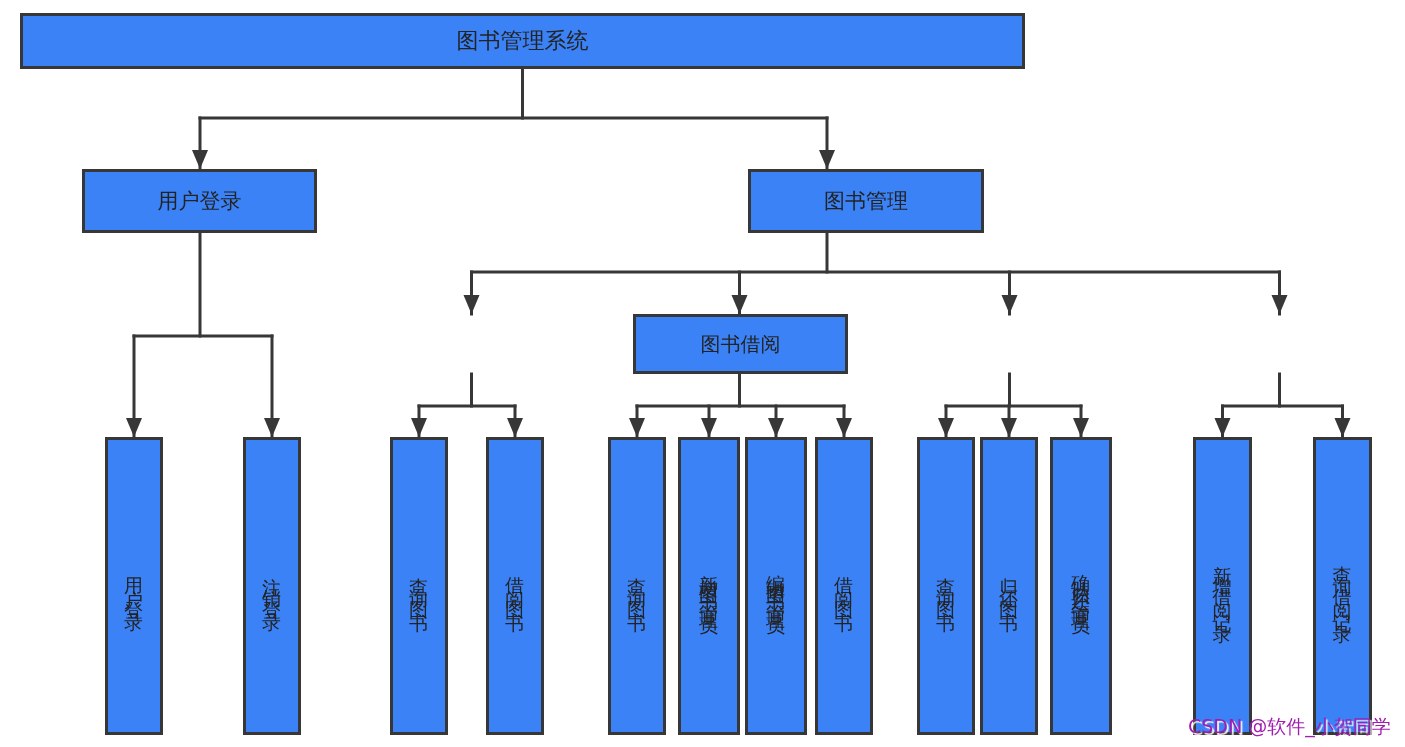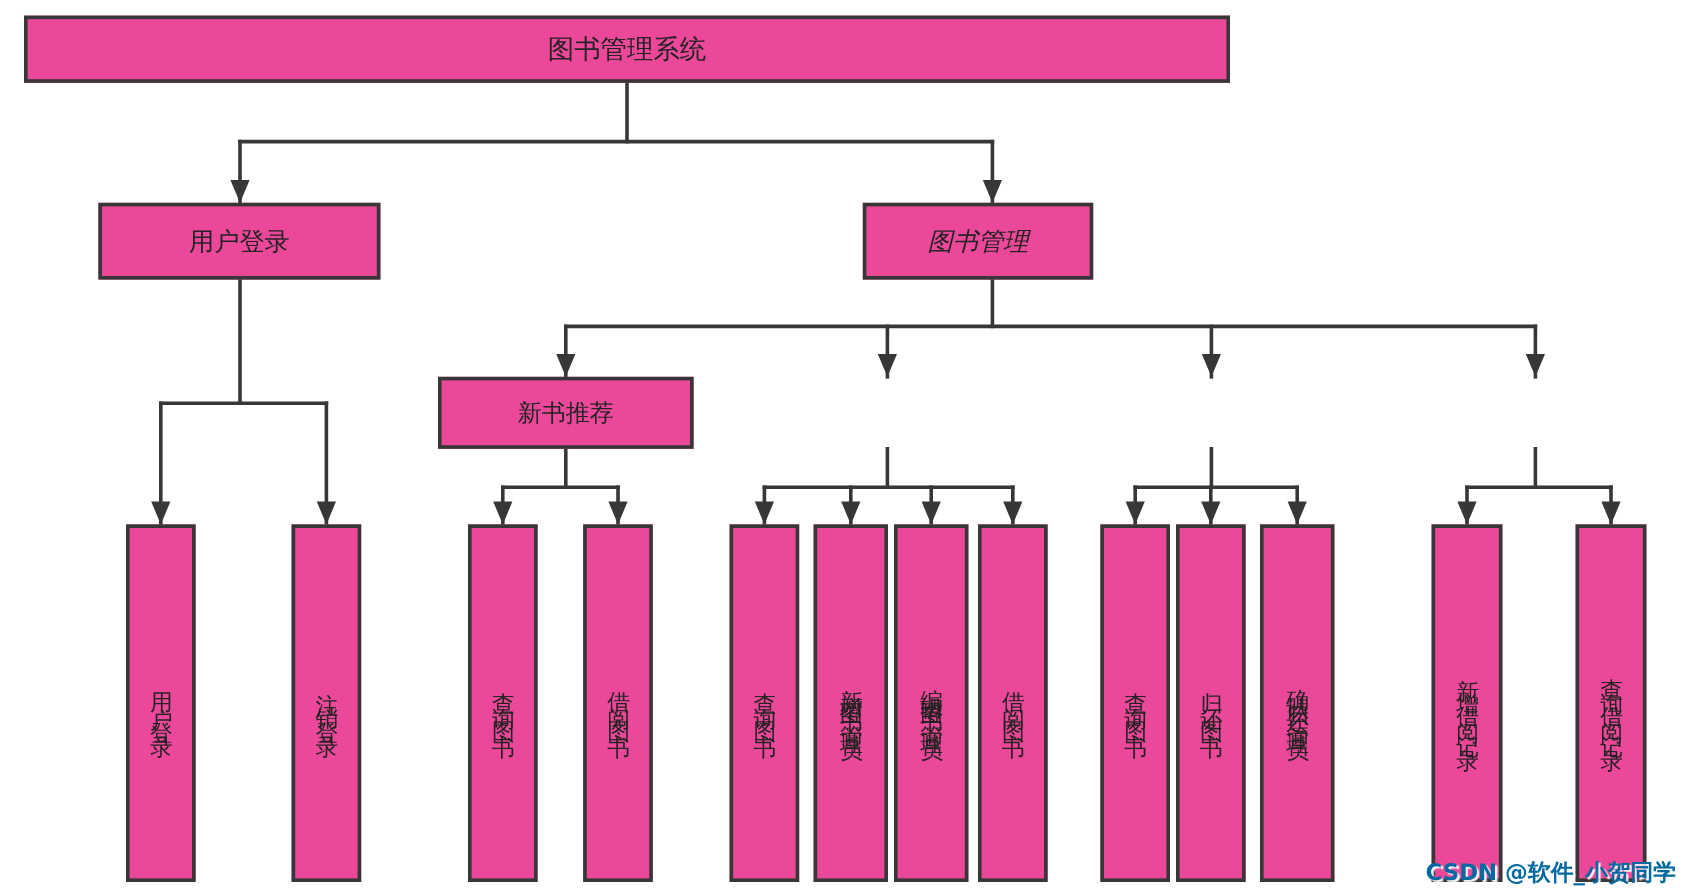--- a/index.html
+++ b/index.html
@@ -19,21 +19,21 @@
     position: absolute;
     left: 0; top: 0;
     width: 1405px;
     height: 747px;
     z-index: 1;
   }
   .node {
     position: absolute;
     box-sizing: border-box;
     border: 3px solid #373737;
-    background: #ec4899;
+    background: #3b82f6;
     display: flex;
     align-items: center;
     justify-content: center;
     color: #232323;
     z-index: 2;
   }
   .node.root   { left: 20px;  top: 13px;  width: 1005px; height: 56px; font-size: 22px; }
   .node.lvl2   { top: 169px; height: 64px; font-size: 21px; }
   .node.lvl3   { top: 314px; height: 60px; font-size: 20px; }
   .node.leaf   { top: 437px; height: 298px; }
@@ -41,21 +41,21 @@
     writing-mode: vertical-rl;
     text-orientation: mixed;
     font-size: 19px;
     line-height: 1.1;
     letter-spacing: 12px;
     color: #232323;
     white-space: nowrap;
   }
   .leaf .vtext.long { letter-spacing: 6px; }
   #n-user-login   { left: 82px;  width: 235px; }
-  #n-book-mgmt    { left: 719px; width: 192px; font-style: italic; }
+  #n-book-mgmt    { left: 748px; width: 236px; }
   #n-new-book     { left: 365px;  width: 213px; }
   #n-borrowing    { left: 633px;  width: 215px; }
   #n-current      { left: 903px;  width: 214px; }
   #n-records      { left: 1173px; width: 214px; }
   #lf-0  { left: 105px;  width: 58px; }
   #lf-1  { left: 243px;  width: 58px; }
   #lf-2  { left: 390px;  width: 58px; }
   #lf-3  { left: 486px;  width: 58px; }
   #lf-4  { left: 608px;  width: 58px; }
   #lf-5  { left: 678px;  width: 62px; }
@@ -65,24 +65,23 @@
   #lf-9  { left: 980px;  width: 58px; }
   #lf-10 { left: 1050px; width: 62px; }
   #lf-11 { left: 1193px; width: 59px; }
   #lf-12 { left: 1313px; width: 59px; }
   #watermark {
     position: absolute;
     left: 1188px;
     top: 714px;
     z-index: 5;
     font-size: 19px;
-    color: #0369a1;
+    color: #a21caf;
     text-shadow: 2px 2px 1px rgba(255,255,255,0.95);
     white-space: nowrap;
-    font-weight: bold;
   }
 </style>
 </head>
 <body>
 
 <div id="canvas">
 
   <svg id="connectors" viewBox="0 0 1405 747" xmlns="http://www.w3.org/2000/svg">
     <g stroke="#373737" stroke-width="3" fill="none" stroke-linecap="square">
       <path d="M522.5 69 V118"></path>
@@ -146,22 +145,22 @@
     <span>图书管理系统</span>
   </div>
 
   <div class="node lvl2" id="n-user-login">
     <span>用户登录</span>
   </div>
   <div class="node lvl2" id="n-book-mgmt">
     <span>图书管理</span>
   </div>
 
-  <div class="node lvl3" id="n-new-book">
-    <span>新书推荐</span>
+  <div class="node lvl3" id="n-borrowing">
+    <span>图书借阅</span>
   </div>
 
   <div class="node leaf" id="lf-0">
     <span class="vtext">用户登录</span>
   </div>
   <div class="node leaf" id="lf-1">
     <span class="vtext">注销登录</span>
   </div>
   <div class="node leaf" id="lf-2">
     <span class="vtext">查询图书</span>

